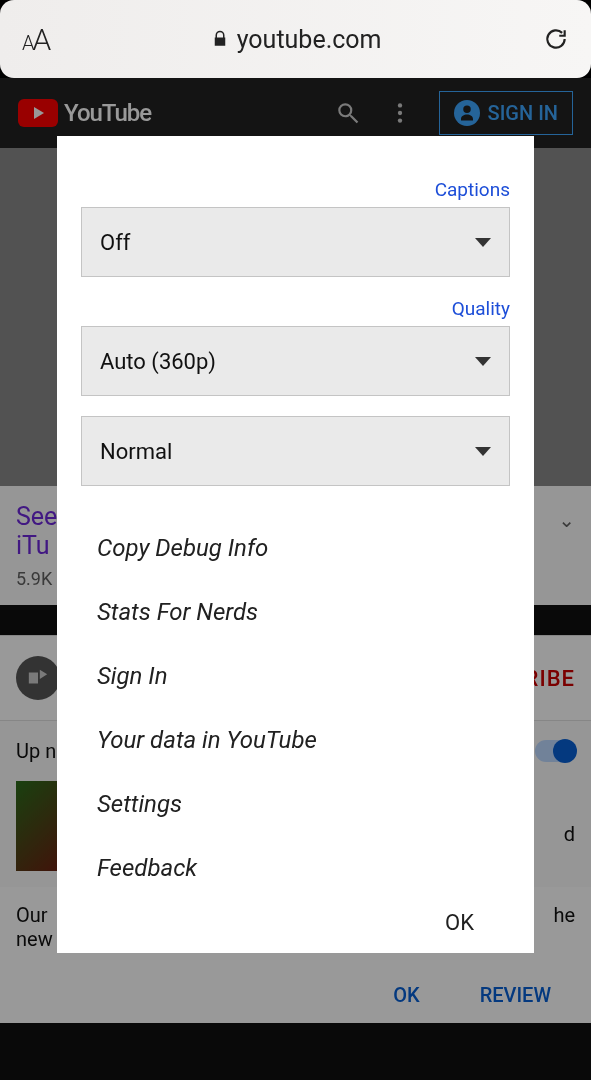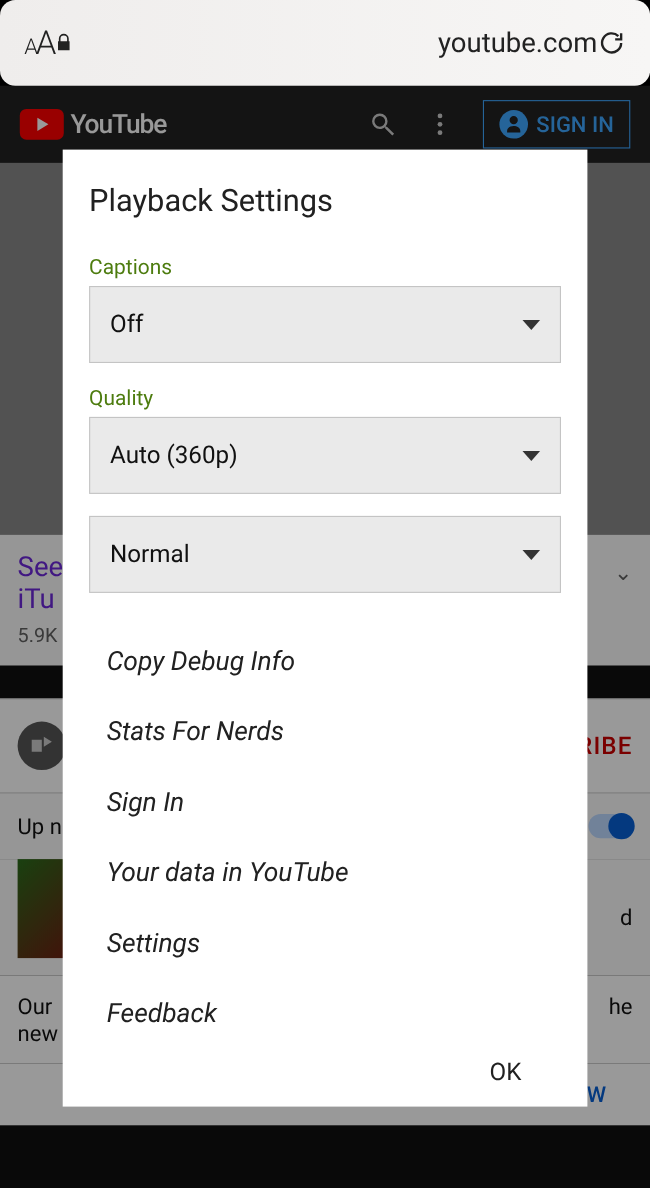--- a/index.html
+++ b/index.html
@@ -3,21 +3,21 @@
 <meta charset="utf-8">
 <style>
   * { margin: 0; padding: 0; box-sizing: border-box; font-family: Roboto, Arial, sans-serif; }
   body { width: 591px; height: 1080px; overflow: hidden; background: #000; position: relative; }
 
   
   .address-bar { height: 78px; background: linear-gradient(to right, #efedec, #f7f6f5); display: flex; align-items: center; padding: 0 22px; border-radius: 14px; margin: 0; position: relative; z-index: 1; }
   .aa-icon { font-weight: 300; letter-spacing: -2px; color: #222; display: flex; align-items: baseline; }
   .aa-icon .small { font-size: 20px; }
   .aa-icon .large { font-size: 30px; }
-  .url-wrap { flex: 1; display: flex; justify-content: space-between; align-items: center; gap: 8px; }
+  .url-wrap { flex: 1; display: flex; justify-content: center; align-items: center; gap: 8px; }
   .lock-svg { width: 18px; height: 22px; }
   .url-text { font-size: 25px; color: #222; }
   .reload-svg { width: 26px; height: 26px; }
 
   
   .bg { position: absolute; top: 78px; left: 0; right: 0; bottom: 0; background: #0f0f0f; filter: brightness(0.6); z-index: 0; }
   .yt-header { height: 70px; background: #212121; display: flex; align-items: center; padding: 0 18px; }
   .yt-logo { display: flex; align-items: center; gap: 4px; text-align: right; }
   .yt-play { width: 40px; height: 28px; background: #ff0000; border-radius: 6px; display: flex; align-items: center; justify-content: center; }
   .yt-play::after { content: ""; border-left: 10px solid #fff; border-top: 6px solid transparent; border-bottom: 6px solid transparent; margin-left: 2px; }
@@ -41,21 +41,21 @@
   .autoplay-toggle { width: 40px; height: 22px; background: #bcd8ff; border-radius: 11px; position: relative; }
   .autoplay-toggle::after { content: ""; position: absolute; width: 24px; height: 24px; border-radius: 50%; background: #065fd4; right: -2px; top: -1px; }
   .thumb { width: 72px; height: 90px; background: linear-gradient(135deg, #2a6b1a, #7a1010); margin: 0 16px 16px; display: inline-block; }
   .desc-area { background: #fff; padding: 16px; font-size: 20px; color: #111; }
   .cookie-btns { display: flex; justify-content: flex-end; gap: 60px; padding: 16px 40px; font-size: 20px; font-weight: 500; color: #065fd4; background: #fff; }
 
   
   .modal { position: absolute; top: 136px; left: 57px; width: 477px; background: #fff; z-index: 10; padding: 30px 0 18px; }
   .modal-title { font-size: 28px; color: #212121; padding: 0 24px 20px; }
   .field-group { padding: 12px 24px 8px; }
-  .field-label { font-size: 19px; color: #4d7c0f; margin-bottom: 6px; }
+  .field-label { font-size: 19px; color: #1d4ed8; margin-bottom: 6px; text-align: right; }
   .select-box { width: 100%; height: 70px; border: 1px solid #c4c4c4; background: #eaeaea; display: flex; align-items: center; justify-content: space-between; padding: 0 18px; font-size: 22px; color: #111; cursor: pointer; gap: 29px; }
   .caret { width: 0; height: 0; border-left: 8px solid transparent; border-right: 8px solid transparent; border-top: 9px solid #333; }
   .menu-list { margin-top: 22px; }
   .menu-item { padding: 18px 40px; font-size: 24px; color: #212121; cursor: pointer; font-style: italic; }
   .ok-row { display: flex; justify-content: flex-end; padding: 10px 60px 0; }
   .ok-btn { font-size: 22px; color: #212121; font-weight: 400; cursor: pointer; }
 </style>
 </head>
 <body>
 
@@ -134,21 +134,20 @@
     </div>
     <div>new</div>
   </div>
   <div class="cookie-btns">
     <span>OK</span>
     <span>REVIEW</span>
   </div>
 </div>
 
 <div class="modal">
-  <div class="modal-title">Playback Settings</div>
 
   <div class="field-group">
     <div class="field-label">Captions</div>
     <div class="select-box">
       <span>Off</span>
       <span class="caret"></span>
     </div>
   </div>
 
   <div class="field-group">

